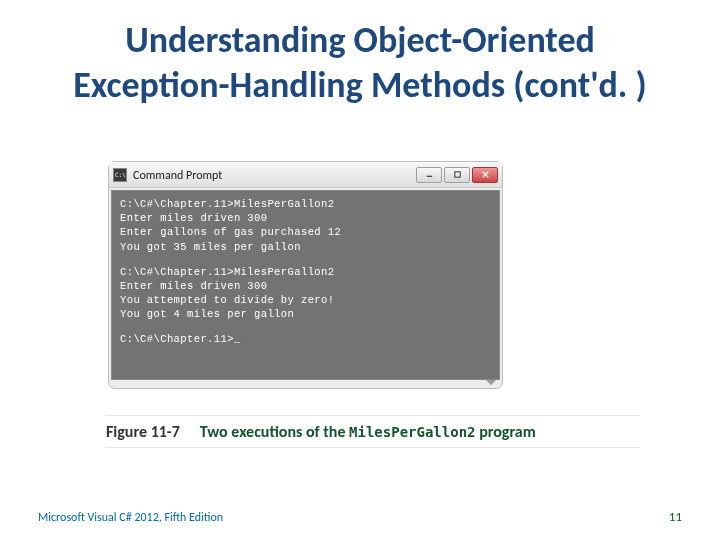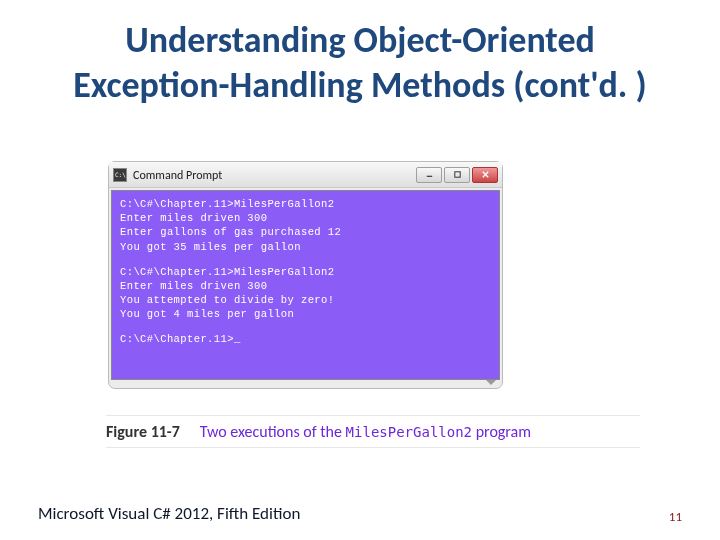--- a/index.html
+++ b/index.html
@@ -69,21 +69,21 @@
     display: flex;
     align-items: center;
     justify-content: center;
   }
   .close-btn {
     background: linear-gradient(#e99, #c44);
     border: 1px solid #a33;
   }
   .win-btn svg { width: 9px; height: 9px; }
   .console-body {
-    background: #8b5cf6;
+    background: #737373;
     color: #fff;
     font-family: "Lucida Console", "Courier New", monospace;
     font-size: 10.5px;
     letter-spacing: 0.4px;
     line-height: 1.35;
     padding: 6px 8px 18px 8px;
     min-height: 190px;
     border: 1px solid #888;
     margin: 2px;
     margin-bottom: 8px;
@@ -109,35 +109,35 @@
     font-size: 16px;
     color: #333;
     display: flex;
     align-items: baseline;
     gap: 20px;
     border-top: 1px solid #e6e6e6;
     border-bottom: 1px solid #e6e6e6;
     padding: 6px 0;
   }
   .figure-label { font-weight: 600; color: #333; white-space: nowrap; }
-  .figure-text { font-weight: 400; color: #6d28d9; }
+  .figure-text { font-weight: 700; color: #14532d; }
   .figure-text .mono { font-family: "Lucida Console", monospace; font-size: 14px; }
   .footer-left {
     position: absolute;
     left: 38px;
     bottom: 16px;
-    font-size: 17px;
-    color: #0f172a;
+    font-size: 12px;
+    color: #0369a1;
   }
   .footer-right {
     position: absolute;
     right: 38px;
     bottom: 16px;
     font-size: 13px;
-    color: #7f1d1d;
+    color: #14532d;
   }
 </style>
 </head>
 <body>
 
 <h1 class="title">
   <span>Understanding Object-Oriented</span><br>
   <span>Exception-Handling Methods (cont'd. )</span>
 </h1>
 

